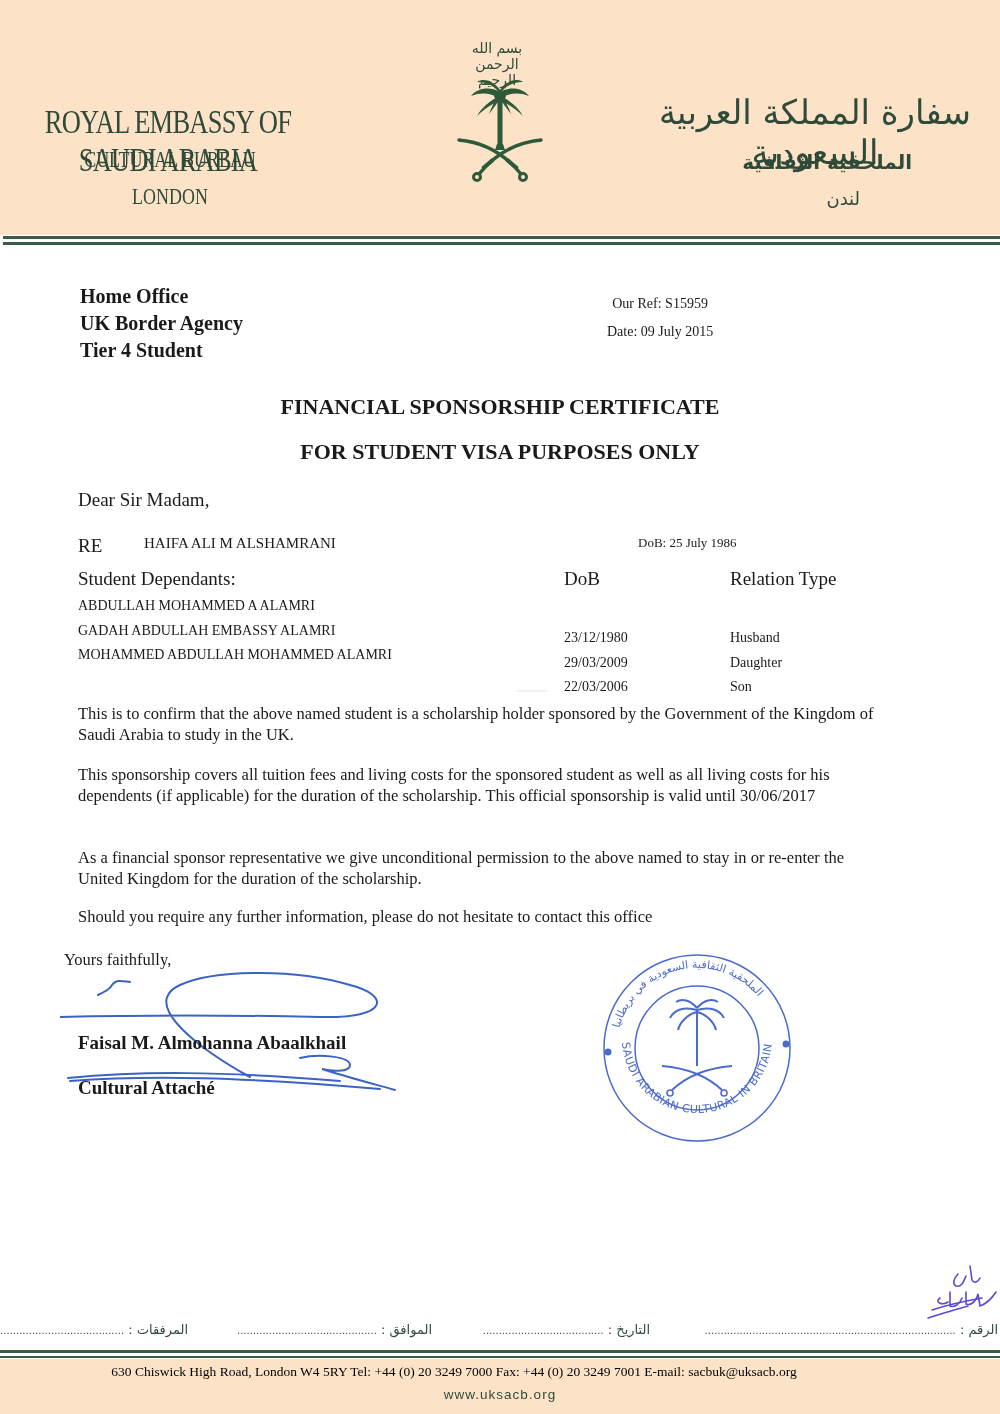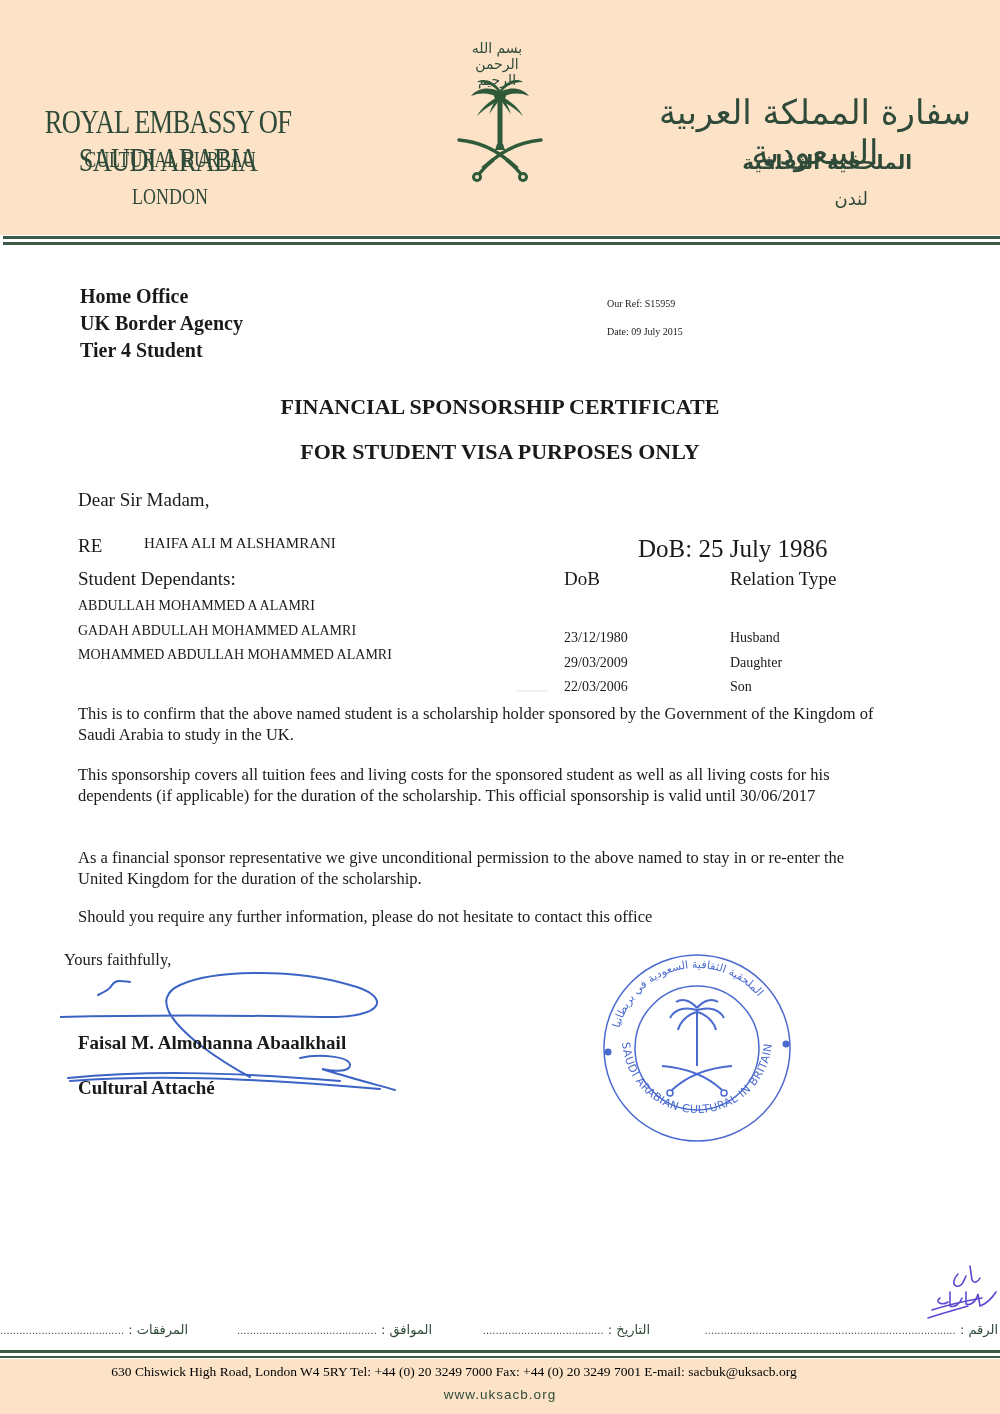--- a/index.html
+++ b/index.html
@@ -13,33 +13,33 @@
   .en-t1 { top:103px; font-size:34px; left:-2px; width:340px; letter-spacing:-1px; }
   .en-t2 { top:147px; font-size:23px; }
   .en-t3 { top:184px; font-size:23px; }
   .bismillah { position:absolute; left:462px; top:40px; width:70px; height:30px; color:#2f4a39;
                font-size:14px; text-align:center; font-family:"DejaVu Sans", sans-serif; }
   .emblem { position:absolute; left:455px; top:78px; width:90px; height:110px; }
   .ar-title { position:absolute; right:20px; top:92px; width:330px; text-align:center; color:#2f4a39;
               font-family:"DejaVu Serif", serif; font-size:34px; direction:rtl; }
   .ar-sub1 { position:absolute; right:88px; top:150px; color:#2f4a39; font-family:"DejaVu Sans", sans-serif;
              font-size:20px; font-weight:bold; direction:rtl; }
-  .ar-sub2 { position:absolute; right:132px; top:188px; color:#2f4a39; font-family:"DejaVu Sans", sans-serif;
+  .ar-sub2 { position:absolute; right:140px; top:188px; color:#2f4a39; font-family:"DejaVu Sans", sans-serif;
              font-size:18px; direction:rtl; }
 
   .addressee { position:absolute; left:80px; top:283px; font-weight:bold; font-size:20px; line-height:27px; }
-  .ref { position:absolute; left:607px; top:290px; font-size:10px; line-height:28px; }
+  .ref { position:absolute; left:607px; top:290px; font-size:14px; line-height:28px;text-align:center; }
   .cert-title { position:absolute; left:0; width:1000px; text-align:center; font-weight:bold; font-size:22px; }
   .ct1 { top:394px; } .ct2 { top:439px; }
   .salutation { position:absolute; left:78px; top:489px; font-size:19px; }
 
   .re-row { position:absolute; left:78px; top:535px; font-size:19px; width:780px; }
   .re-label { position:absolute; left:0; top:0; }
   .re-name { position:absolute; left:66px; top:0; font-size:15px; }
-  .re-dob { position:absolute; left:560px; top:0; font-size:25px; }
+  .re-dob { position:absolute; left:560px; top:0; font-size:13px; }
 
   .dep-header { position:absolute; left:78px; top:568px; font-size:19px; width:800px; height:24px; }
   .col-name { position:absolute; left:0; }
   .col-dob { position:absolute; left:486px; }
   .col-rel { position:absolute; left:652px; }
   .dep-row { position:absolute; left:78px; font-size:14px; width:800px; height:20px; }
   .dep-row .col-dob, .dep-row .col-rel { font-size:14px;margin-top:32px; }
 
   .para { position:absolute; left:78px; width:800px; font-size:16.5px; line-height:21px; }
   .p1 { top:703px; } .p2 { top:764px; } .p3 { top:847px; } .p4 { top:906px; }
@@ -136,21 +136,21 @@
   <span class="col-name">Student Dependants:</span>
   <span class="col-dob">DoB</span>
   <span class="col-rel">Relation Type</span>
 </div>
 <div class="dep-row" style="top:598px">
   <span class="col-name">ABDULLAH  MOHAMMED A ALAMRI</span>
   <span class="col-dob">23/12/1980</span>
   <span class="col-rel">Husband</span>
 </div>
 <div class="dep-row" style="top:623px">
-  <span class="col-name">GADAH ABDULLAH MOHAMMED ALAMRI</span>
+  <span class="col-name">GADAH ABDULLAH EMBASSY ALAMRI</span>
   <span class="col-dob">29/03/2009</span>
   <span class="col-rel">Daughter</span>
 </div>
 <div class="dep-row" style="top:647px">
   <span class="col-name">MOHAMMED ABDULLAH MOHAMMED ALAMRI</span>
   <span class="col-dob">22/03/2006</span>
   <span class="col-rel">Son</span>
 </div>
 
 <div class="scan-mark"></div>

